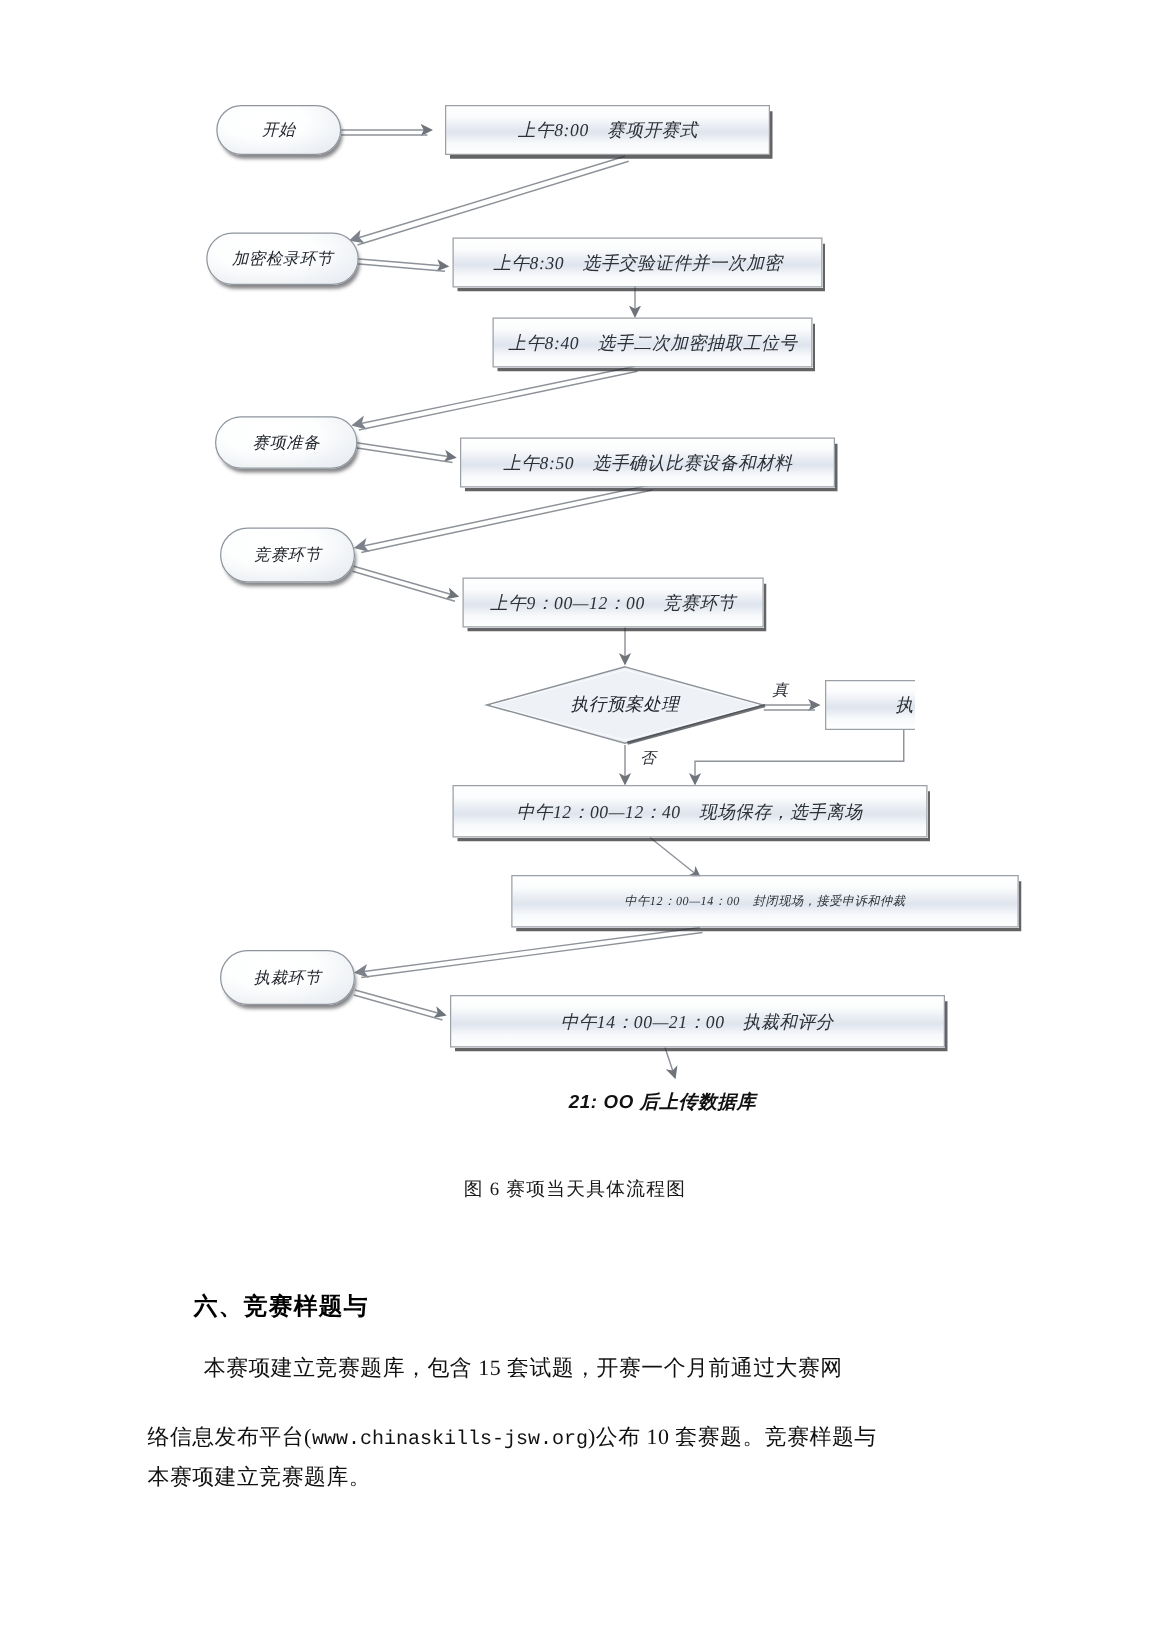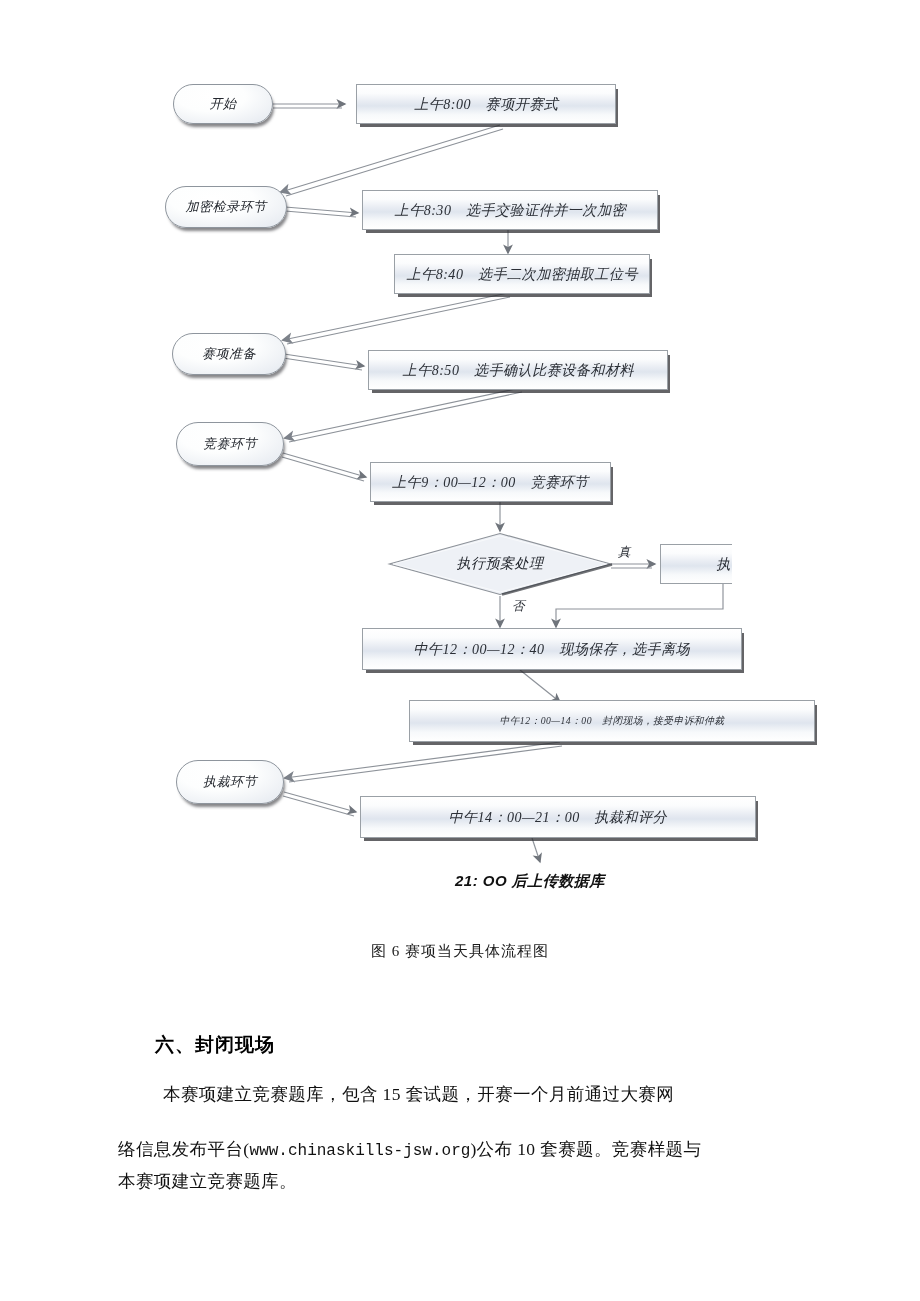--- a/index.html
+++ b/index.html
@@ -305,21 +305,21 @@
     <div class="tail-note" style="left:455px; top:872px; font-size:15px;">
       <span>21: OO 后上传数据库</span>
     </div>
   </div>
 
   <div class="fig-caption" style="top:942px;">
     <span>图 6 赛项当天具体流程图</span>
   </div>
 
   <div class="section-heading" style="left:155px; top:1032px;">
-    <span>六、封闭现场</span>
+    <span>六、竞赛样题与</span>
   </div>
 
   <div class="para" style="left:163px; top:1077px; width:640px;">
     <span>本赛项建立竞赛题库，包含 15 套试题，开赛一个月前通过大赛网</span>
   </div>
 
   <div class="para" style="left:118px; top:1132px; width:700px;">
     <span>络信息发布平台(</span><span class="url">www.chinaskills-jsw.org</span><span>)公布 10 套赛题。竞赛样题与</span>
   </div>
 

